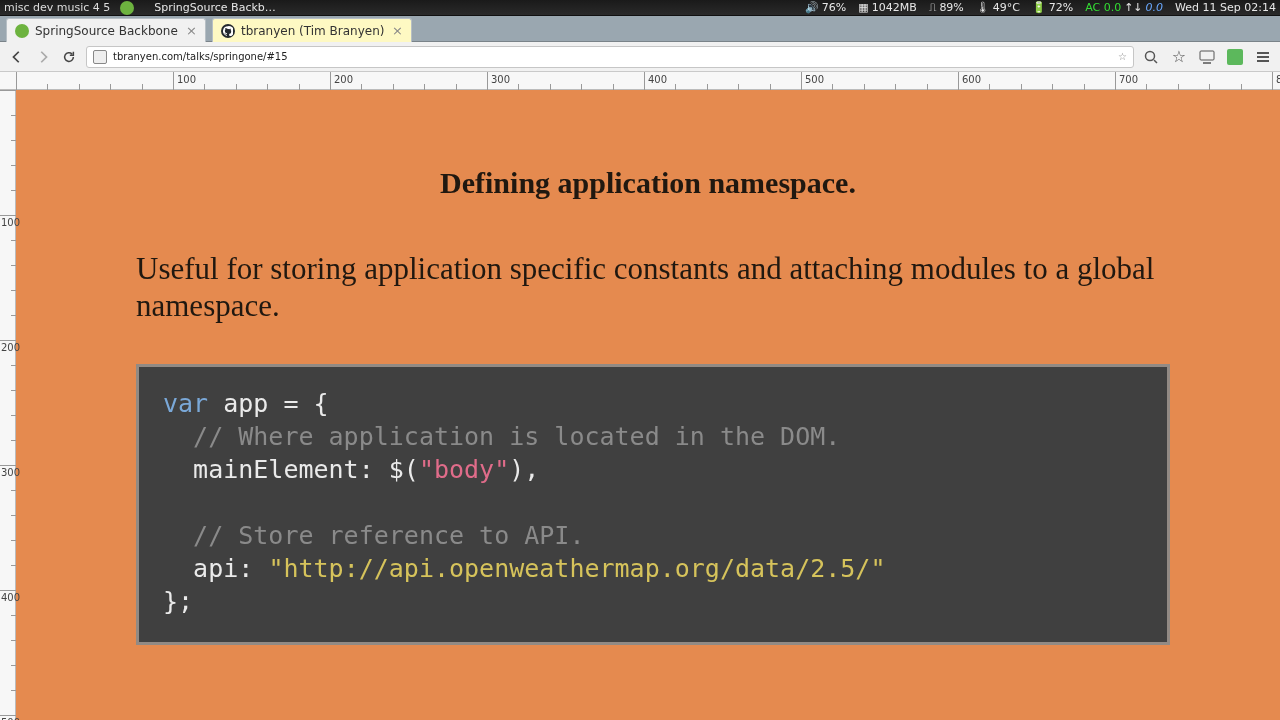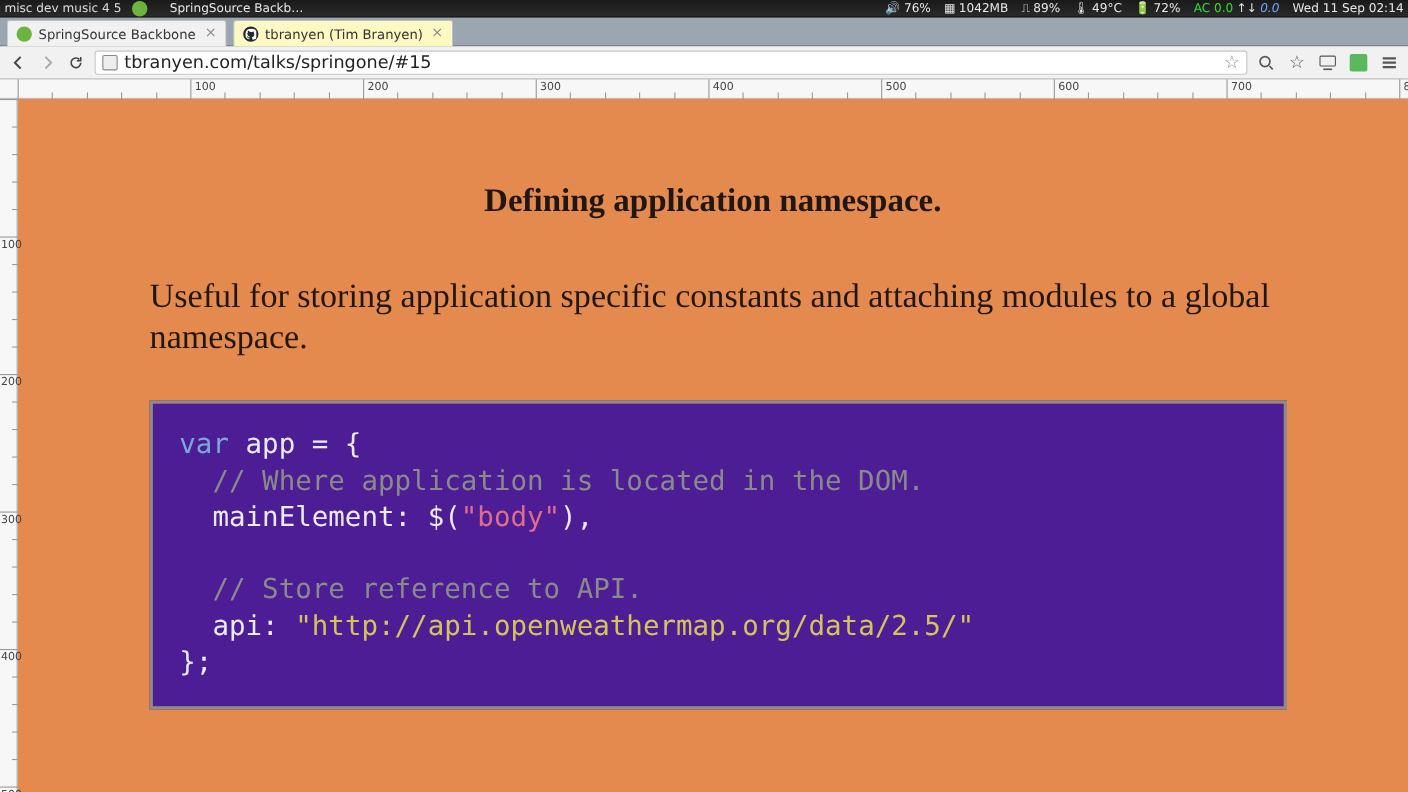--- a/index.html
+++ b/index.html
@@ -68,21 +68,21 @@
     .navbtn.disabled{ color:#aaa; cursor:default;}
     .urlbar {
       flex:1;
       height: 22px;
       background:#fff;
       border:1px solid #c6c6c6;
       border-radius: 3px;
       display:flex; align-items:center;
       padding: 0 6px;
       gap:6px;
-      font-size:16px;
+      font-size:10px;
       color:#222;
     }
     .page-ico { width:14px;height:14px;border:1px solid #888;border-radius:2px;background:#eee;}
     .urltext { flex:1; }
     .tbicons { display:flex; gap:10px; align-items:center; color:#555;}
     .tb-ico{width:18px;height:18px;display:flex;align-items:center;justify-content:center;cursor:pointer;}
     .greenblock{width:16px;height:16px;background:#5cb85c;border-radius:2px;}
 
     
     .ruler-wrap{ position:relative; }
@@ -130,21 +130,21 @@
     }
     .slide-sub {
       font-family: Georgia, "Times New Roman", serif;
       font-size:31px;
       margin: 50px 120px 0 120px;
       line-height:1.2;
     }
     .codeblock {
       margin: 40px 110px 16px 120px;
       border: 3px solid #928a84;
-      background:#4c1d95;
+      background:#404040;
       color:#eaeaea;
       font-family: "DejaVu Sans Mono", Menlo, Consolas, monospace;
       font-size:25px;
       padding: 20px 24px 24px 24px;
       line-height:1.32;
       white-space:pre;
     }
     .kw{ color:#7aa8d8; }
     .cm{ color:#8a8a8a; }
     .str{ color:#d6c35b; }

